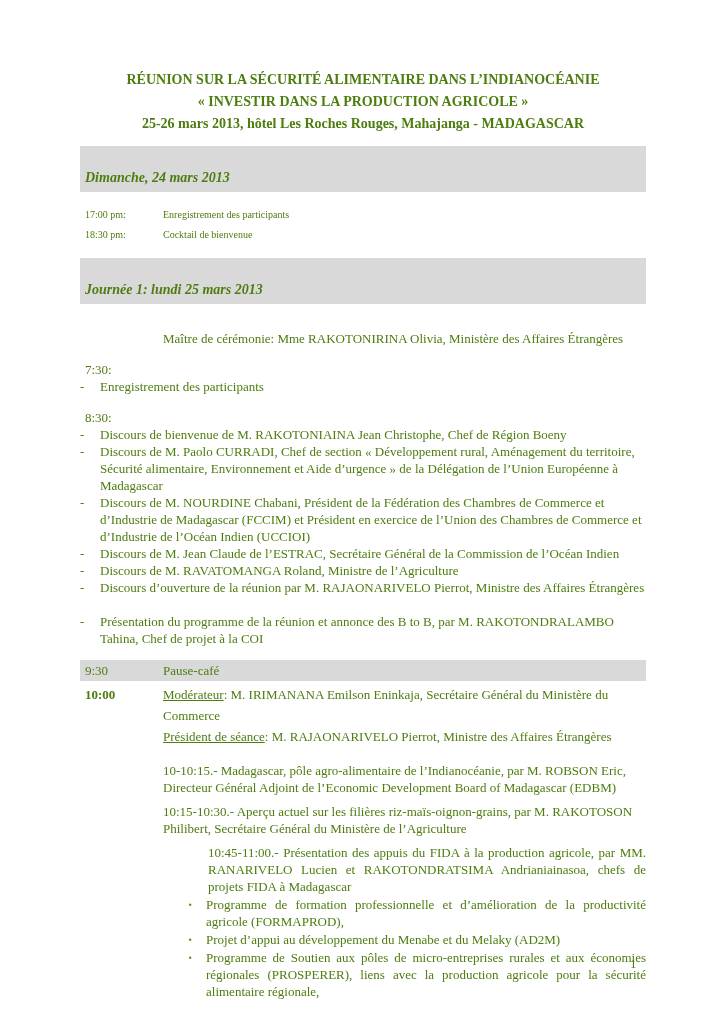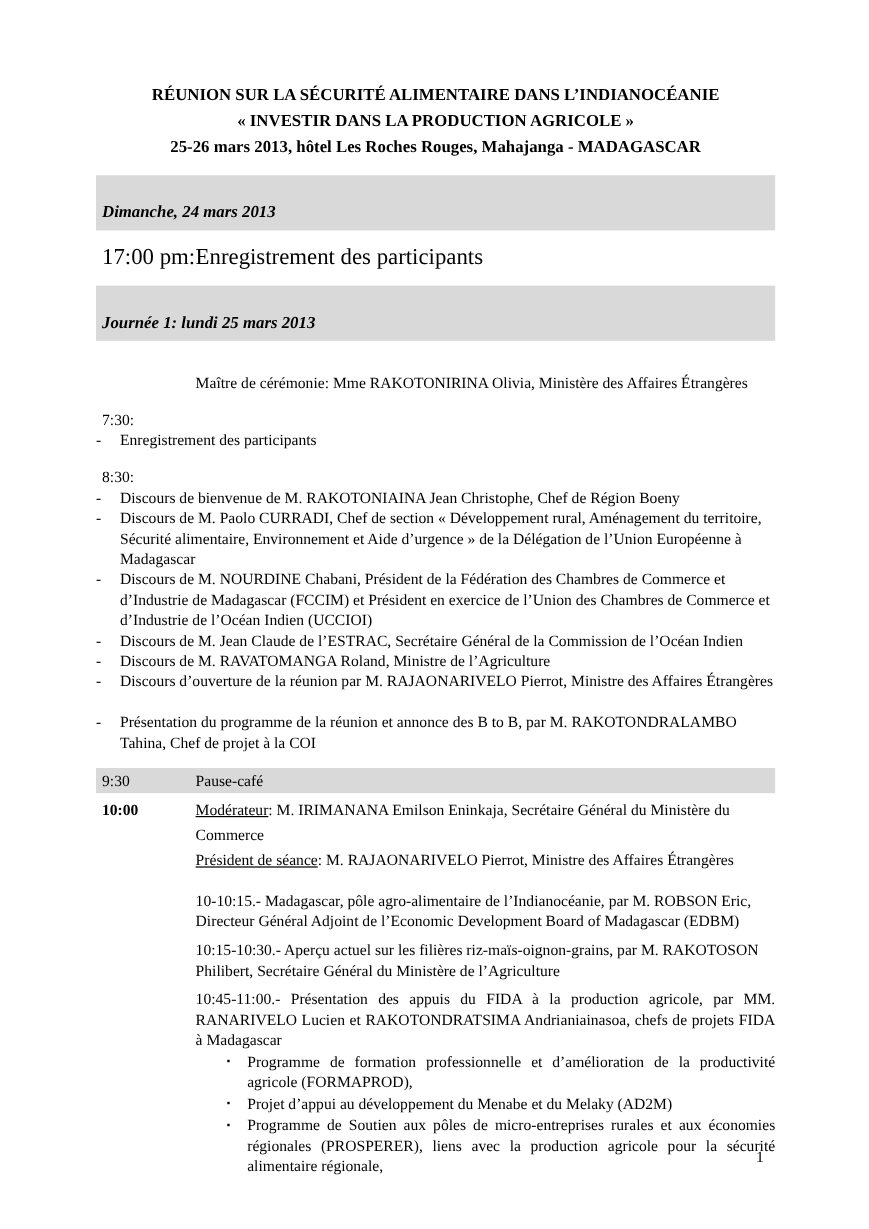--- a/index.html
+++ b/index.html
@@ -1,29 +1,29 @@
 <!DOCTYPE html>
 <html><head>
 <meta charset="utf-8">
 <style>
   html,body{margin:0;padding:0;background:#ffffff;}
   .page{
     width:724px;height:1024px;position:relative;background:#ffffff;
-    font-family:"Liberation Serif","DejaVu Serif",serif;color:#000000;
+    font-family:"Liberation Serif","DejaVu Serif",serif;color:#4d7c0f;
     overflow:hidden;
   }
   .content{padding:69px 78px 0 80px;}
   .doc-title{text-align:center;font-weight:bold;font-size:14px;line-height:22px;}
   .section-bar{
     background:#d9d9d9;font-weight:bold;font-style:italic;
     font-size:14px;line-height:23px;padding:20px 8px 3px 5px;
   }
   .bar1{margin-top:11px;}
   .bar2{margin-top:13px;}
-  .simple-rows{margin-top:13px;font-size:19px;}
+  .simple-rows{margin-top:13px;font-size:10px;}
   .srow{display:flex;line-height:20px;}
   .srow .time{width:83px;flex:none;padding-left:5px;box-sizing:border-box;}
   .srow .desc{flex:1;}
   .mc-line{margin-left:83px;margin-top:26px;font-size:13px;line-height:17px;}
   .trow{display:flex;font-size:13px;margin-top:14px;flex-direction:column;}
   .trow .time{width:80px;flex:none;padding-left:5px;box-sizing:border-box;line-height:17px;}
   .dlist{flex:1;}
   .ditem{display:flex;line-height:17px;}
   .ditem .dash{width:20px;flex:none;}
   .ditem .dtext{flex:1;}
@@ -38,21 +38,21 @@
   .session-row .time{
     width:83px;flex:none;padding-left:5px;box-sizing:border-box;
     font-weight:bold;line-height:21px;
   }
   .session-col{flex:1;}
   .session-title{font-weight:bold;font-style:italic;line-height:21px;}
   .role-line{line-height:21px;}
   .role-label{text-decoration:underline;}
   .talks{margin-top:15px;}
   .talk{line-height:17px;margin-top:7px;}
-  .talk.justify{text-align:justify;}
+  .talk.justify{text-align:justify;margin-left:45px;}
   .fida-list{margin-top:1px;}
   .fida-item{display:flex;padding-left:26px;line-height:17px;margin-top:1px;}
   .fida-item .sq{width:17px;flex:none;font-size:8px;line-height:17px;}
   .fida-item .btext{flex:1;text-align:justify;}
   .page-num{position:absolute;left:630px;top:956px;font-size:13px;}
 </style>
 </head>
 <body>
 
 <div class="page">
@@ -63,20 +63,24 @@
       <div>« INVESTIR DANS LA PRODUCTION AGRICOLE »</div>
       <div>25-26 mars 2013, hôtel Les Roches Rouges, Mahajanga - MADAGASCAR</div>
     </div>
 
     <div class="section-bar bar1">Dimanche, 24 mars 2013</div>
 
     <div class="simple-rows">
       <div class="srow">
         <span class="time">17:00 pm:</span>
         <span class="desc">Enregistrement des participants</span>
+      </div>
+      <div class="srow">
+        <span class="time">18:30 pm:</span>
+        <span class="desc">Cocktail de bienvenue</span>
       </div>
     </div>
 
     <div class="section-bar bar2">Journée 1: lundi 25 mars 2013</div>
 
     <div class="mc-line">Maître de cérémonie: Mme RAKOTONIRINA Olivia, Ministère des Affaires Étrangères</div>
 
     <div class="trow">
       <span class="time">7:30:</span>
       <div class="dlist">

